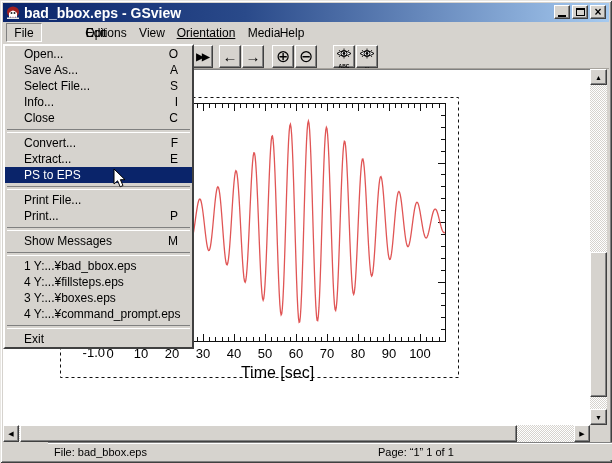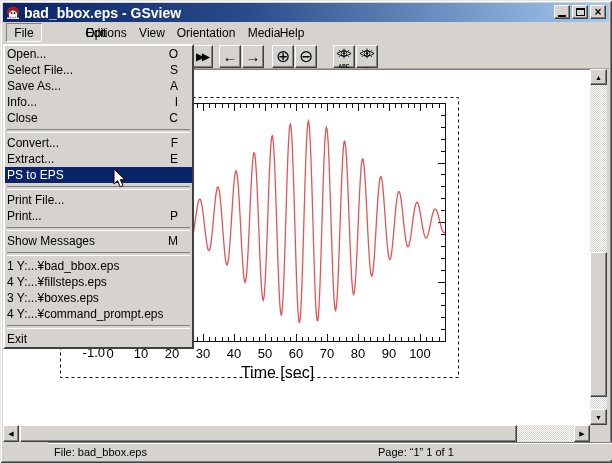--- a/index.html
+++ b/index.html
@@ -44,21 +44,21 @@
   .sc-thumb{position:absolute;background:#d6d3ce;border:1px solid;border-color:#fff #404040 #404040 #fff;
     box-shadow:inset -1px -1px 0 #808080;}
   .corner{position:absolute;left:590px;top:425px;width:17px;height:17px;background:#d6d3ce;}
   .statusbar{position:absolute;left:3px;top:443px;width:606px;height:17px;background:#d6d3ce;
     border-top:1px solid #fff;box-shadow:0 -1px 0 #808080;font-size:11px;color:#000;margin-left:45px;}
   .status-file{position:absolute;left:6px;top:2px;}
   .status-page{position:absolute;left:330px;top:2px;}
   
   .dropmenu{position:absolute;left:3px;top:44px;width:191px;background:#d6d3ce;z-index:10;
     border:2px solid;border-color:#fff #404040 #404040 #fff;font-size:12px;}
-  .menu-row{position:relative;height:16px;line-height:16px;padding-left:2px;color:#000;white-space:nowrap;}
+  .menu-row{position:relative;height:16px;line-height:16px;padding-left:19px;color:#000;white-space:nowrap;}
   .menu-row .accel{position:absolute;right:14px;}
   .menu-row.hl{background:#0a246a;color:#fff;}
   .menu-sep{height:9px;position:relative;}
   .menu-sep::after{content:"";position:absolute;left:2px;right:2px;top:3px;height:2px;
     border-top:1px solid #808080;border-bottom:1px solid #fff;}
   
   .plot-svg{position:absolute;left:0;top:0;z-index:1;pointer-events:none;}
   .cursor{position:absolute;left:113px;top:168px;z-index:20;pointer-events:none;}
 </style>
 </head>
@@ -87,21 +87,21 @@
           <span class="glyph-close">×</span>
         </div>
     </div>
   </div>
 
   <div class="menubar" id="menubar">
       <div class="mb-item active" style="left: 3px; width: 36px;">File</div>
       <div class="mb-item" style="left: 39px; width: 36px; margin-left: 36px;">Edit</div>
       <div class="mb-item" style="left: 75px; width: 56px;">Options</div>
       <div class="mb-item" style="left: 131px; width: 36px;">View</div>
-      <div class="mb-item" style="left: 167px; width: 72px;">Orientation</div>
+      <div class="mb-item" style="left: 167px; width: 72px; text-decoration: underline;">Orientation</div>
       <div class="mb-item" style="left: 239px; width: 44px;">Media</div>
       <div class="mb-item" style="left: 270px; width: 38px;">Help</div>
     </div>
 
   <div class="toolbar" id="toolbar">
       <div class="tool-btn" style="left: 188px;">
         <span class="tb-glyph dbl">▶▶</span>
       </div>
       <div class="tool-btn" style="left: 216px;">
         <span class="tb-glyph">←</span>
@@ -183,22 +183,22 @@
   </div>
   <div class="corner"></div>
 
   <div class="statusbar">
     <span class="status-file">File: bad_bbox.eps</span>
     <span class="status-page">Page: “1”  1 of 1</span>
   </div>
 
   <div class="dropmenu" id="filemenu">
       <div class="menu-row"><span>Open...</span><span class="accel">O</span></div>
+      <div class="menu-row"><span>Save As...</span><span class="accel">A</span></div>
       <div class="menu-row"><span>Select File...</span><span class="accel">S</span></div>
-      <div class="menu-row"><span>Save As...</span><span class="accel">A</span></div>
       <div class="menu-row"><span>Info...</span><span class="accel">I</span></div>
       <div class="menu-row"><span>Close</span><span class="accel">C</span></div>
       <div class="menu-sep"></div>
       <div class="menu-row"><span>Convert...</span><span class="accel">F</span></div>
       <div class="menu-row"><span>Extract...</span><span class="accel">E</span></div>
       <div class="menu-row hl"><span>PS to EPS</span></div>
       <div class="menu-sep"></div>
       <div class="menu-row"><span>Print File...</span></div>
       <div class="menu-row"><span>Print...</span><span class="accel">P</span></div>
       <div class="menu-sep"></div>

